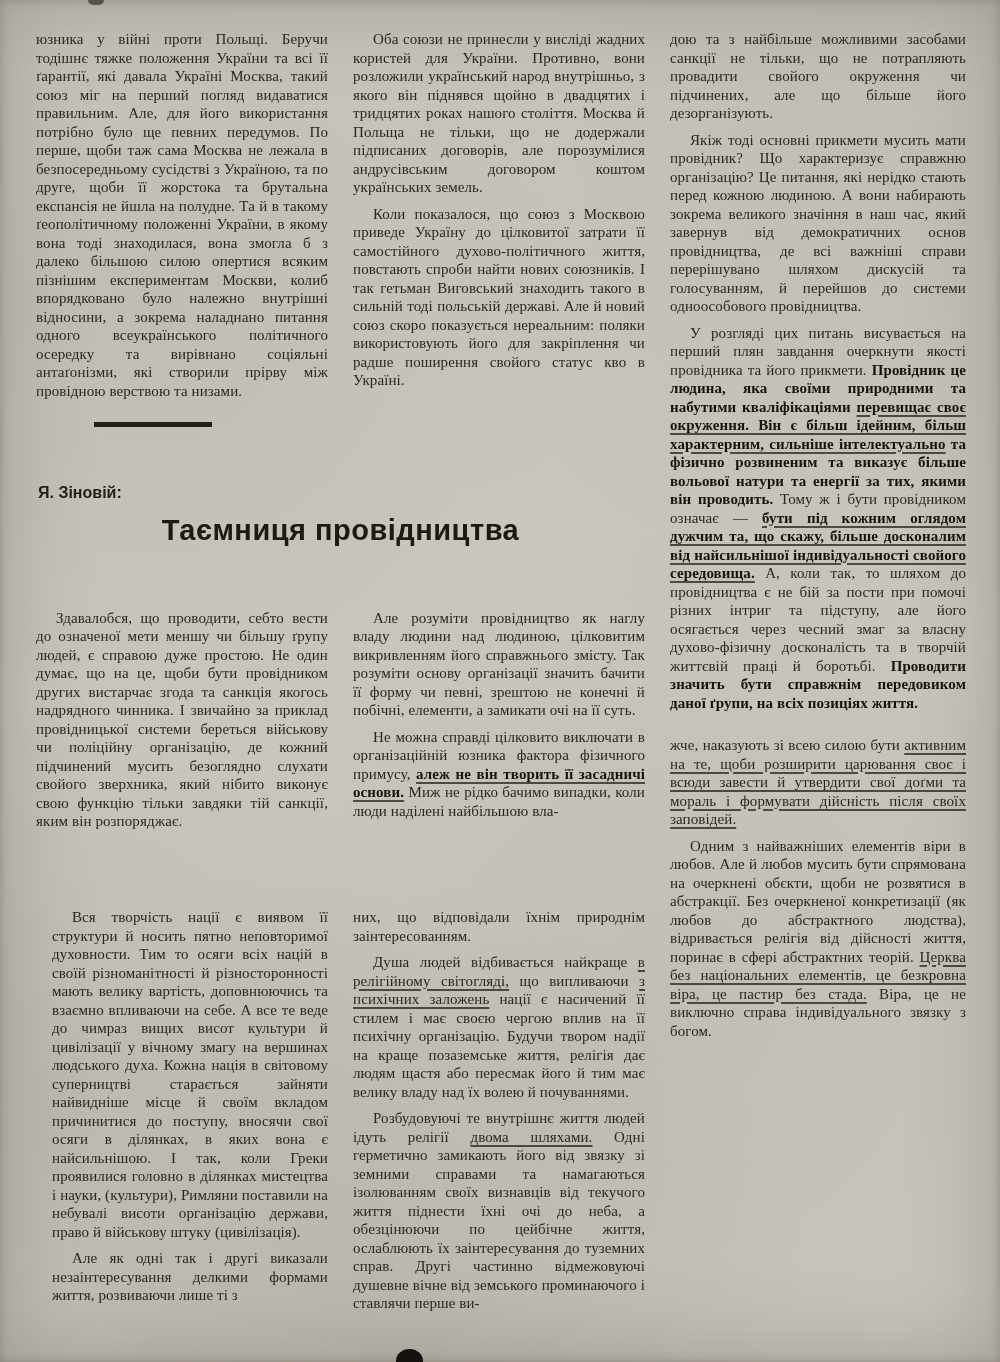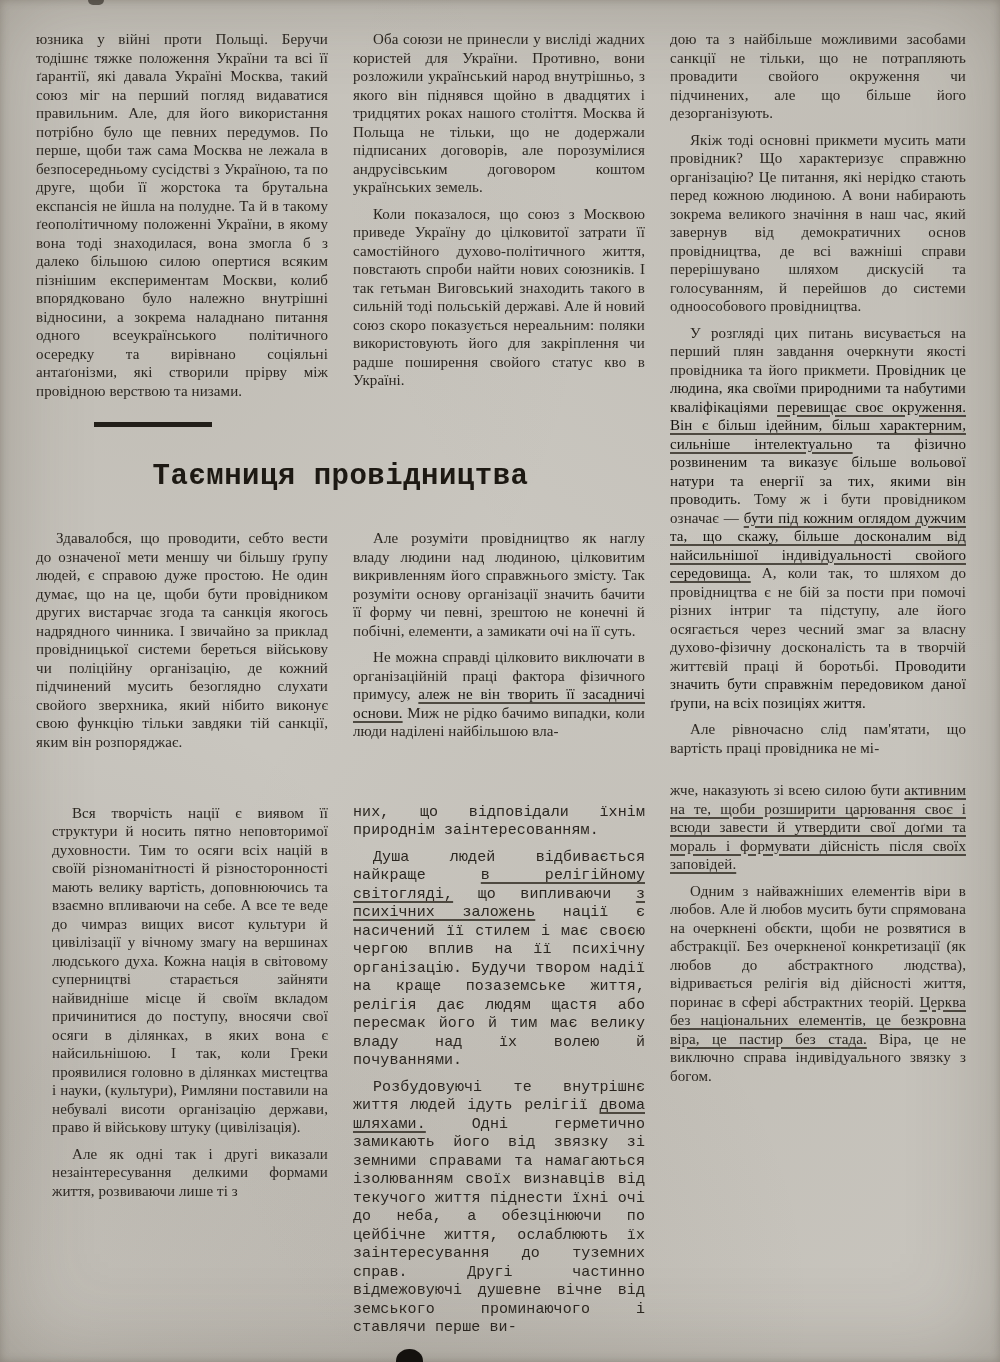--- a/index.html
+++ b/index.html
@@ -28,53 +28,53 @@
     height: 1362px;
     overflow: hidden;
     border-radius: 24px;
   }
   .top-col1 { grid-column: 1; grid-row: 1; }
   .top-col2 { grid-column: 2; grid-row: 1; }
   .header   { grid-column: 1 / 3; grid-row: 2; padding: 16px 0 6px; }
   .mid-col1 { grid-column: 1; grid-row: 3; }
   .mid-col2 { grid-column: 2; grid-row: 3; }
   .low-col1 { grid-column: 1; grid-row: 4; margin-top: 28px; margin-left: 16px; }
-  .low-col2 { grid-column: 2; grid-row: 4; margin-top: 28px; font-family: Liberation Mono, monospace; }
+  .low-col2 { grid-column: 2; grid-row: 4; margin-top: 28px; }
   .right-col { grid-column: 3; grid-row: 1 / 5; }
   p {
     font-size: 15px;
     line-height: 18.5px;
     text-align: justify;
     text-indent: 20px;
     margin: 0 0 8px;
     letter-spacing: .1px;
   }
   p.cont { text-indent: 0; }
   p.sect-gap { margin-top: 24px; }
-  .b { font-weight: normal; color: #17140f; }
+  .b { font-weight: bold; color: #17140f; }
   .u {
     text-decoration: underline;
     text-decoration-thickness: 1.5px;
     text-underline-offset: 2.5px;
     text-decoration-color: rgba(48,42,34,.8);
   }
   .rule {
     width: 118px; height: 5px;
     background: #231f19;
     margin: 22px 0 0 58px;
   }
   .author {
     font-family: "Liberation Sans", sans-serif;
     font-weight: bold;
     font-size: 16px;
     margin: 0 0 12px 2px;
     color: #221e18;
   }
   .title {
-    font-family: Liberation Mono, monospace;
+    font-family: Liberation Sans, sans-serif;
     font-weight: bold;
     font-size: 29px;
     text-align: center;
     letter-spacing: .5px;
     color: #1d1913;
     margin-bottom: 14px;
   }
   .ink-mark {
     position: absolute;
     left: 396px; bottom: 0;
@@ -100,48 +100,48 @@
       <p class="cont"><span>юзника у війні проти Польщі. Беручи тодішнє тяжке положення України та всі її ґарантії, які давала Україні Москва, такий союз міг на перший погляд видаватися правильним. Але, для його використання потрібно було ще певних передумов. По перше, щоби таж сама Москва не лежала в безпосередньому сусідстві з Україною, та по друге, щоби її жорстока та брутальна експансія не йшла на полудне. Та й в такому ґеополітичному положенні України, в якому вона тоді знаходилася, вона змогла б з далеко більшою силою опертися всяким пізнішим експериментам Москви, колиб впорядковано було належно внутрішні відносини, а зокрема наладнано питання одного всеукраїнського політичного осередку та вирівнано соціяльні антаґонізми, які створили прірву між провідною верствою та низами.</span></p>
       <div class="rule"></div>
     </div>
 
     <div class="top-col2">
       <p><span>Оба союзи не принесли у висліді жадних користей для України. Противно, вони розложили український народ внутрішньо, з якого він піднявся щойно в двадцятих і тридцятих роках нашого століття. Москва й Польща не тільки, що не додержали підписаних договорів, але порозумілися андрусівським договором коштом українських земель.</span></p>
       <p><span>Коли показалося, що союз з Москвою приведе Україну до цілковитої затрати її самостійного духово-політичного життя, повстають спроби найти нових союзників. І так гетьман Виговський знаходить такого в сильній тоді польській державі. Але й новий союз скоро показується нереальним: поляки використовують його для закріплення чи радше поширення свойого статус кво в Україні.</span></p>
     </div>
 
     <div class="header">
+      <div class="author">Я. Зіновій:</div>
       <h1 class="title">Таємниця провідництва</h1>
     </div>
 
     <div class="mid-col1">
       <p><span>Здавалобся, що проводити, себто вести до означеної мети меншу чи більшу ґрупу людей, є справою дуже простою. Не один думає, що на це, щоби бути провідником других вистарчає згода та санкція якогось надрядного чинника. І звичайно за приклад провідницької системи береться військову чи поліційну організацію, де кожний підчинений мусить безоглядно слухати свойого зверхника, який нібито виконує свою функцію тільки завдяки тій санкції, яким він розпоряджає.</span></p>
     </div>
 
     <div class="mid-col2">
       <p><span>Але розуміти провідництво як наглу владу людини над людиною, цілковитим викривленням його справжнього змісту. Так розуміти основу організації значить бачити її форму чи певні, зрештою не конечні й побічні, елементи, а замикати очі на її суть.</span></p>
-      <p><span>Не можна справді цілковито виключати в організаційній праці фактора фізичного примусу, </span><span class="b u">алеж не він творить її засадничі основи.</span><span> Миж не рідко бачимо випадки, коли люди наділені найбільшою вла-</span></p>
+      <p><span>Не можна справді цілковито виключати в організаційній юзника фактора фізичного примусу, </span><span class="b u">алеж не він творить її засадничі основи.</span><span> Миж не рідко бачимо випадки, коли люди наділені найбільшою вла-</span></p>
     </div>
 
     <div class="low-col1">
       <p><span>Вся творчість нації є виявом її структури й носить пятно неповторимої духовности. Тим то осяги всіх націй в своїй різноманітності й різносторонності мають велику вартість, доповнюючись та взаємно впливаючи на себе. А все те веде до чимраз вищих висот культури й цивілізації у вічному змагу на вершинах людського духа. Кожна нація в світовому суперництві старається зайняти найвидніше місце й своїм вкладом причинитися до поступу, вносячи свої осяги в ділянках, в яких вона є найсильнішою. І так, коли Греки проявилися головно в ділянках мистецтва і науки, (культури), Римляни поставили на небувалі висоти організацію держави, право й військову штуку (цивілізація).</span></p>
       <p><span>Але як одні так і другі виказали незаінтересування делкими формами життя, розвиваючи лише ті з</span></p>
     </div>
 
     <div class="low-col2">
       <p class="cont"><span>них, що відповідали їхнім природнім заінтересованням.</span></p>
       <p><span>Душа людей відбивається найкраще </span><span class="u">в релігійному світогляді,</span><span> що випливаючи </span><span class="u">з психічних заложень</span><span> нації є насичений її стилем і має своєю чергою вплив на її психічну організацію. Будучи твором надії на краще позаземське життя, релігія дає людям щастя або пересмак його й тим має велику владу над їх волею й почуваннями.</span></p>
       <p><span>Розбудовуючі те внутрішнє життя людей ідуть релігії </span><span class="u">двома шляхами.</span><span> Одні герметично замикають його від звязку зі земними справами та намагаються ізолюванням своїх визнавців від текучого життя піднести їхні очі до неба, а обезцінюючи по цейбічне життя, ослаблюють їх заінтересування до туземних справ. Другі частинно відмежовуючі душевне вічне від земського проминаючого і ставлячи перше ви-</span></p>
     </div>
 
     <div class="right-col">
       <p class="cont"><span>дою та з найбільше можливими засобами санкції не тільки, що не потрапляють провадити свойого окруження чи підчинених, але що більше його дезорганізують.</span></p>
       <p><span>Якіж тоді основні прикмети мусить мати провідник? Що характеризує справжню організацію? Це питання, які нерідко стають перед кожною людиною. А вони набирають зокрема великого значіння в наш час, який завернув від демократичних основ провідництва, де всі важніші справи перерішувано шляхом дискусій та голосуванням, й перейшов до системи одноособового провідництва.</span></p>
       <p><span>У розгляді цих питань висувається на перший плян завдання очеркнути якості провідника та його прикмети. </span><span class="b">Провідник це людина, яка своїми природними та набутими кваліфікаціями </span><span class="b u">перевищає своє окруження.</span><span class="b u"> Він є більш ідейним, більш характерним, сильніше інтелектуально</span><span class="b"> та фізично розвиненим та виказує більше вольової натури та енергії за тих, якими він проводить.</span><span> Тому ж і бути провідником означає — </span><span class="b u">бути під кожним оглядом дужчим та, що скажу, більше досконалим від найсильнішої індивідуальності свойого середовища.</span><span> А, коли так, то шляхом до провідництва є не бій за пости при помочі різних інтриг та підступу, але його осягається через чесний змаг за власну духово-фізичну досконалість та в творчій життєвій праці й боротьбі. </span><span class="b">Проводити значить бути справжнім передовиком даної ґрупи, на всіх позиціях життя.</span></p>
-      <p><span>Але рівночасно слід пам'ятати, що вартість праці провідника не мі-</span></p>
       <p class="cont sect-gap"><span>жче, наказують зі всею силою бути </span><span class="u">активним на те, щоби розширити царювання своє і всюди завести й утвердити свої доґми та мораль і формувати дійсність після своїх заповідей.</span></p>
       <p><span>Одним з найважніших елементів віри в любов. Але й любов мусить бути спрямована на очеркнені обєкти, щоби не розвятися в абстракції. Без очеркненої конкретизації (як любов до абстрактного людства), відривається релігія від дійсності життя, поринає в сфері абстрактних теорій. </span><span class="u">Церква без національних елементів, це безкровна віра, це пастир без стада.</span><span> Віра, це не виключно справа індивідуального звязку з богом.</span></p>
     </div>
 
   </div>
 
   <div class="edge-smudge"></div>
   <div class="ink-mark"></div>
 </div>
 

